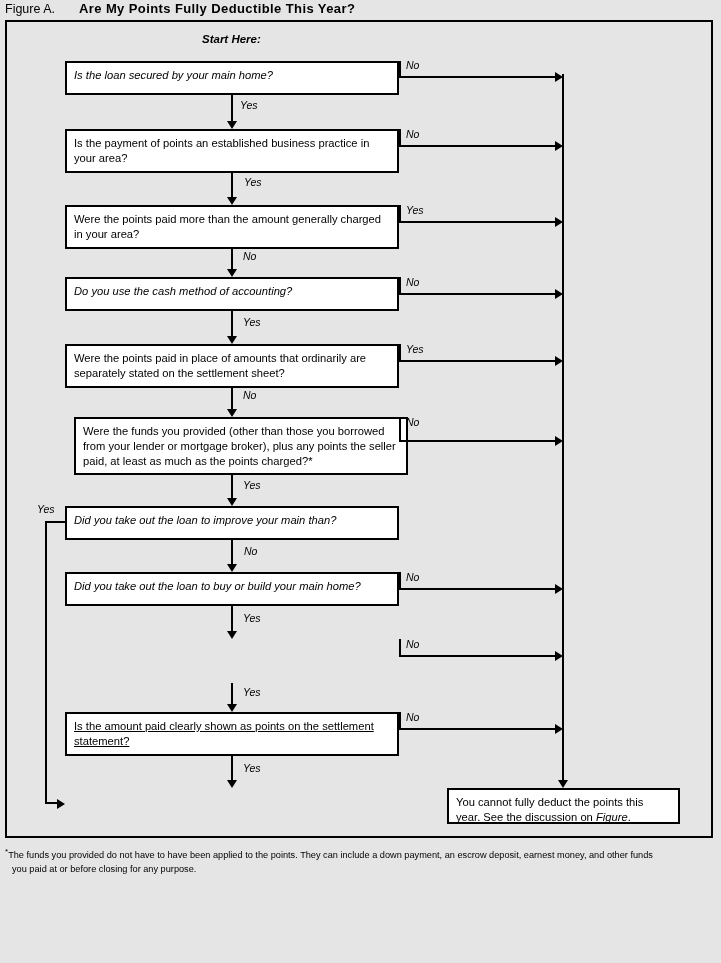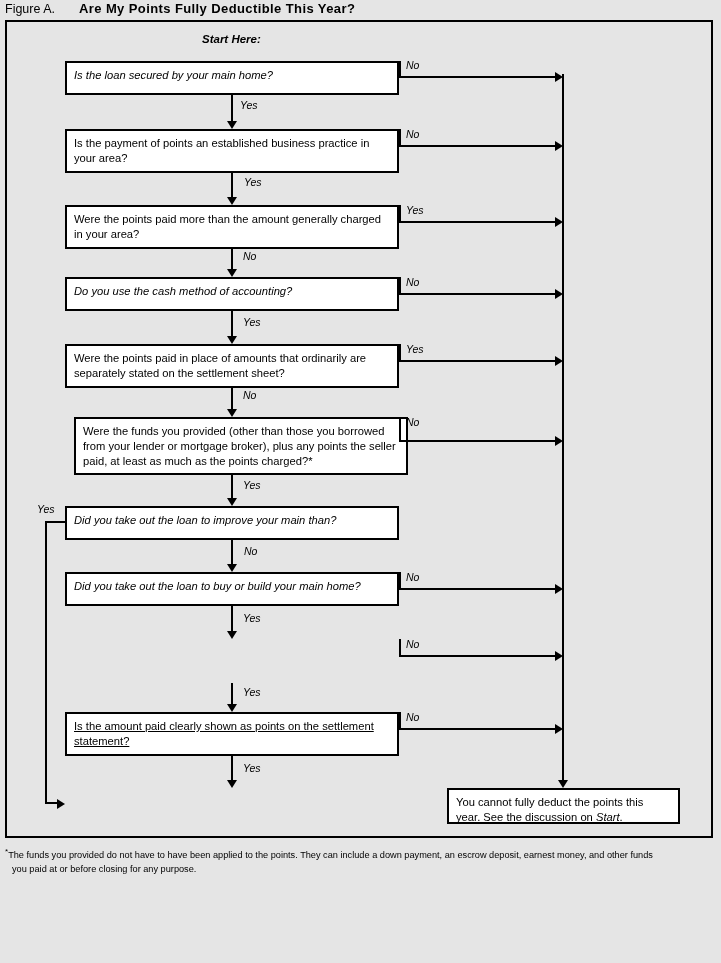--- a/index.html
+++ b/index.html
@@ -163,21 +163,21 @@
     <span>Did you take out the loan to buy or build your main home?</span>
   </div>
 
 
   <div class="qbox" style="left:65px; top:712px; width:334px; height:44px;text-decoration:underline;">
     <span>Is the amount paid clearly shown as points on the settlement statement?</span>
   </div>
 
 
   <div class="qbox" style="left:447px; top:788px; width:233px; height:36px;">
-    <span><span>You cannot fully deduct the points this</span><br><span>year. See the discussion on </span><span class="ital">Start</span><span>.</span></span>
+    <span><span>You cannot fully deduct the points this</span><br><span>year. See the discussion on </span><span class="ital">Figure</span><span>.</span></span>
   </div>
 
   <div class="vline" style="left:231px; top:95px; height:26px;"></div>
   <div class="arrow-down" style="left:227px; top:121px;"></div>
   <div class="elabel" style="left:240px; top:99px;">Yes</div>
 
   <div class="vline" style="left:231px; top:173px; height:24px;"></div>
   <div class="arrow-down" style="left:227px; top:197px;"></div>
   <div class="elabel" style="left:244px; top:176px;">Yes</div>
 

